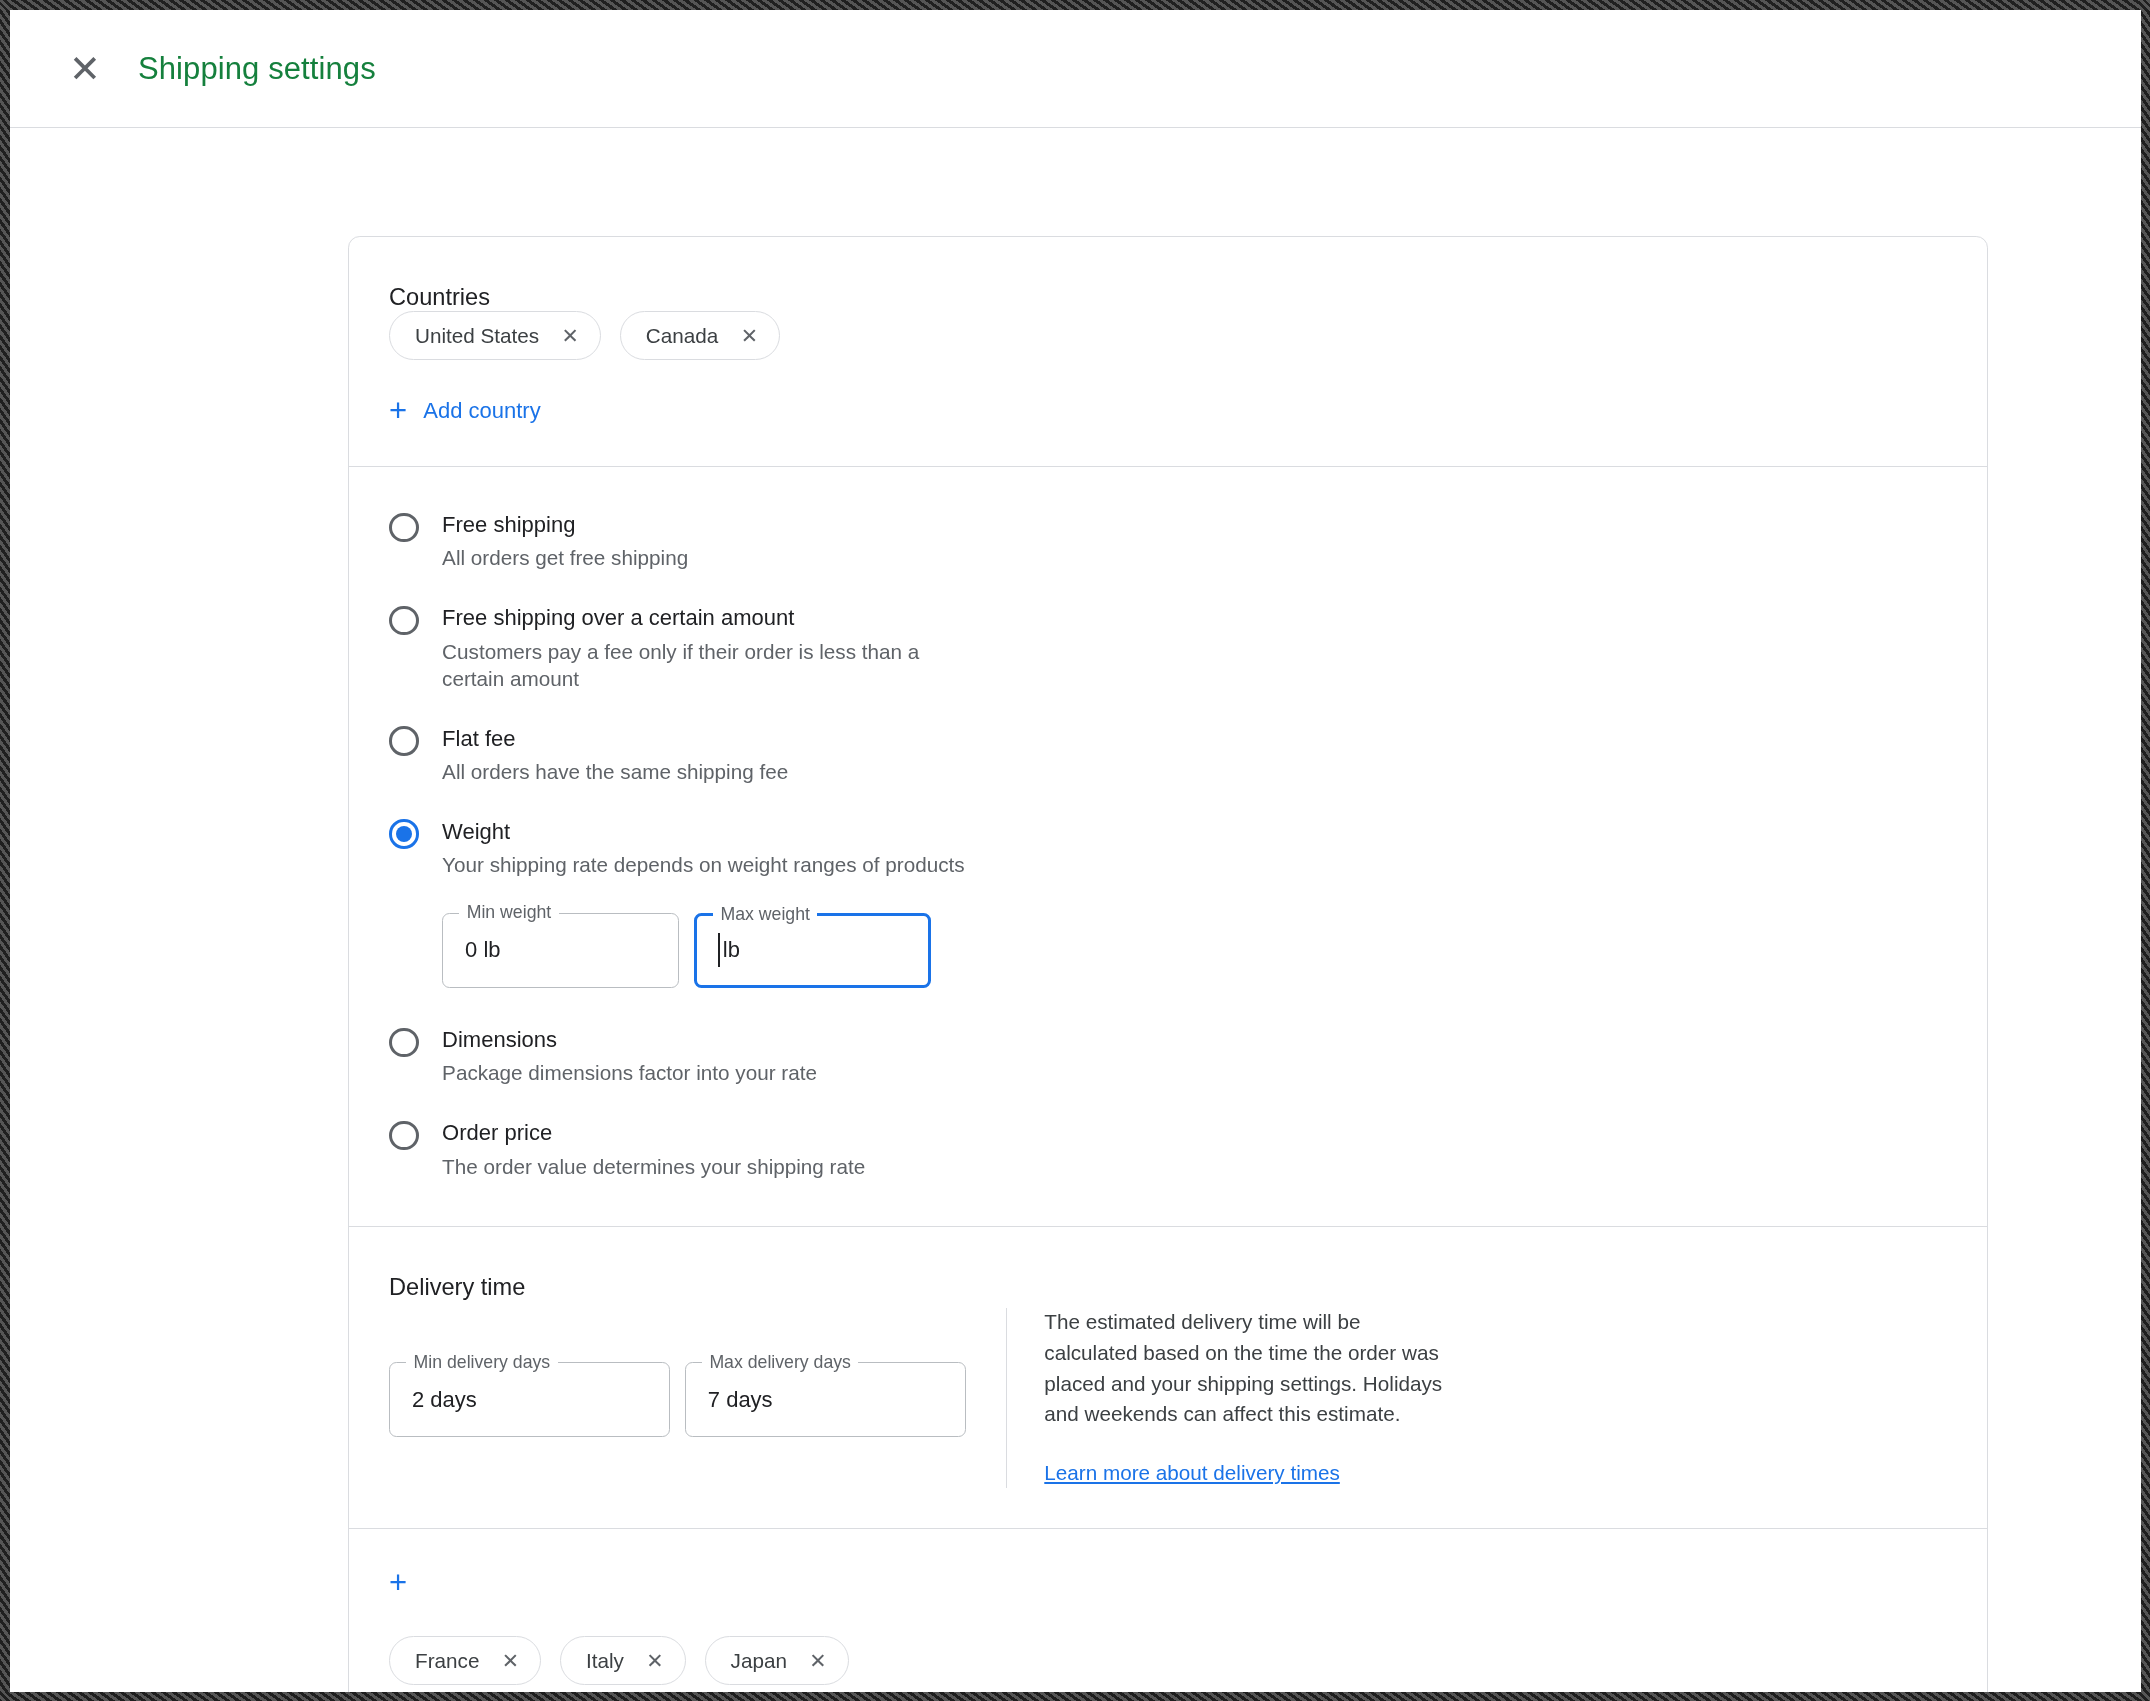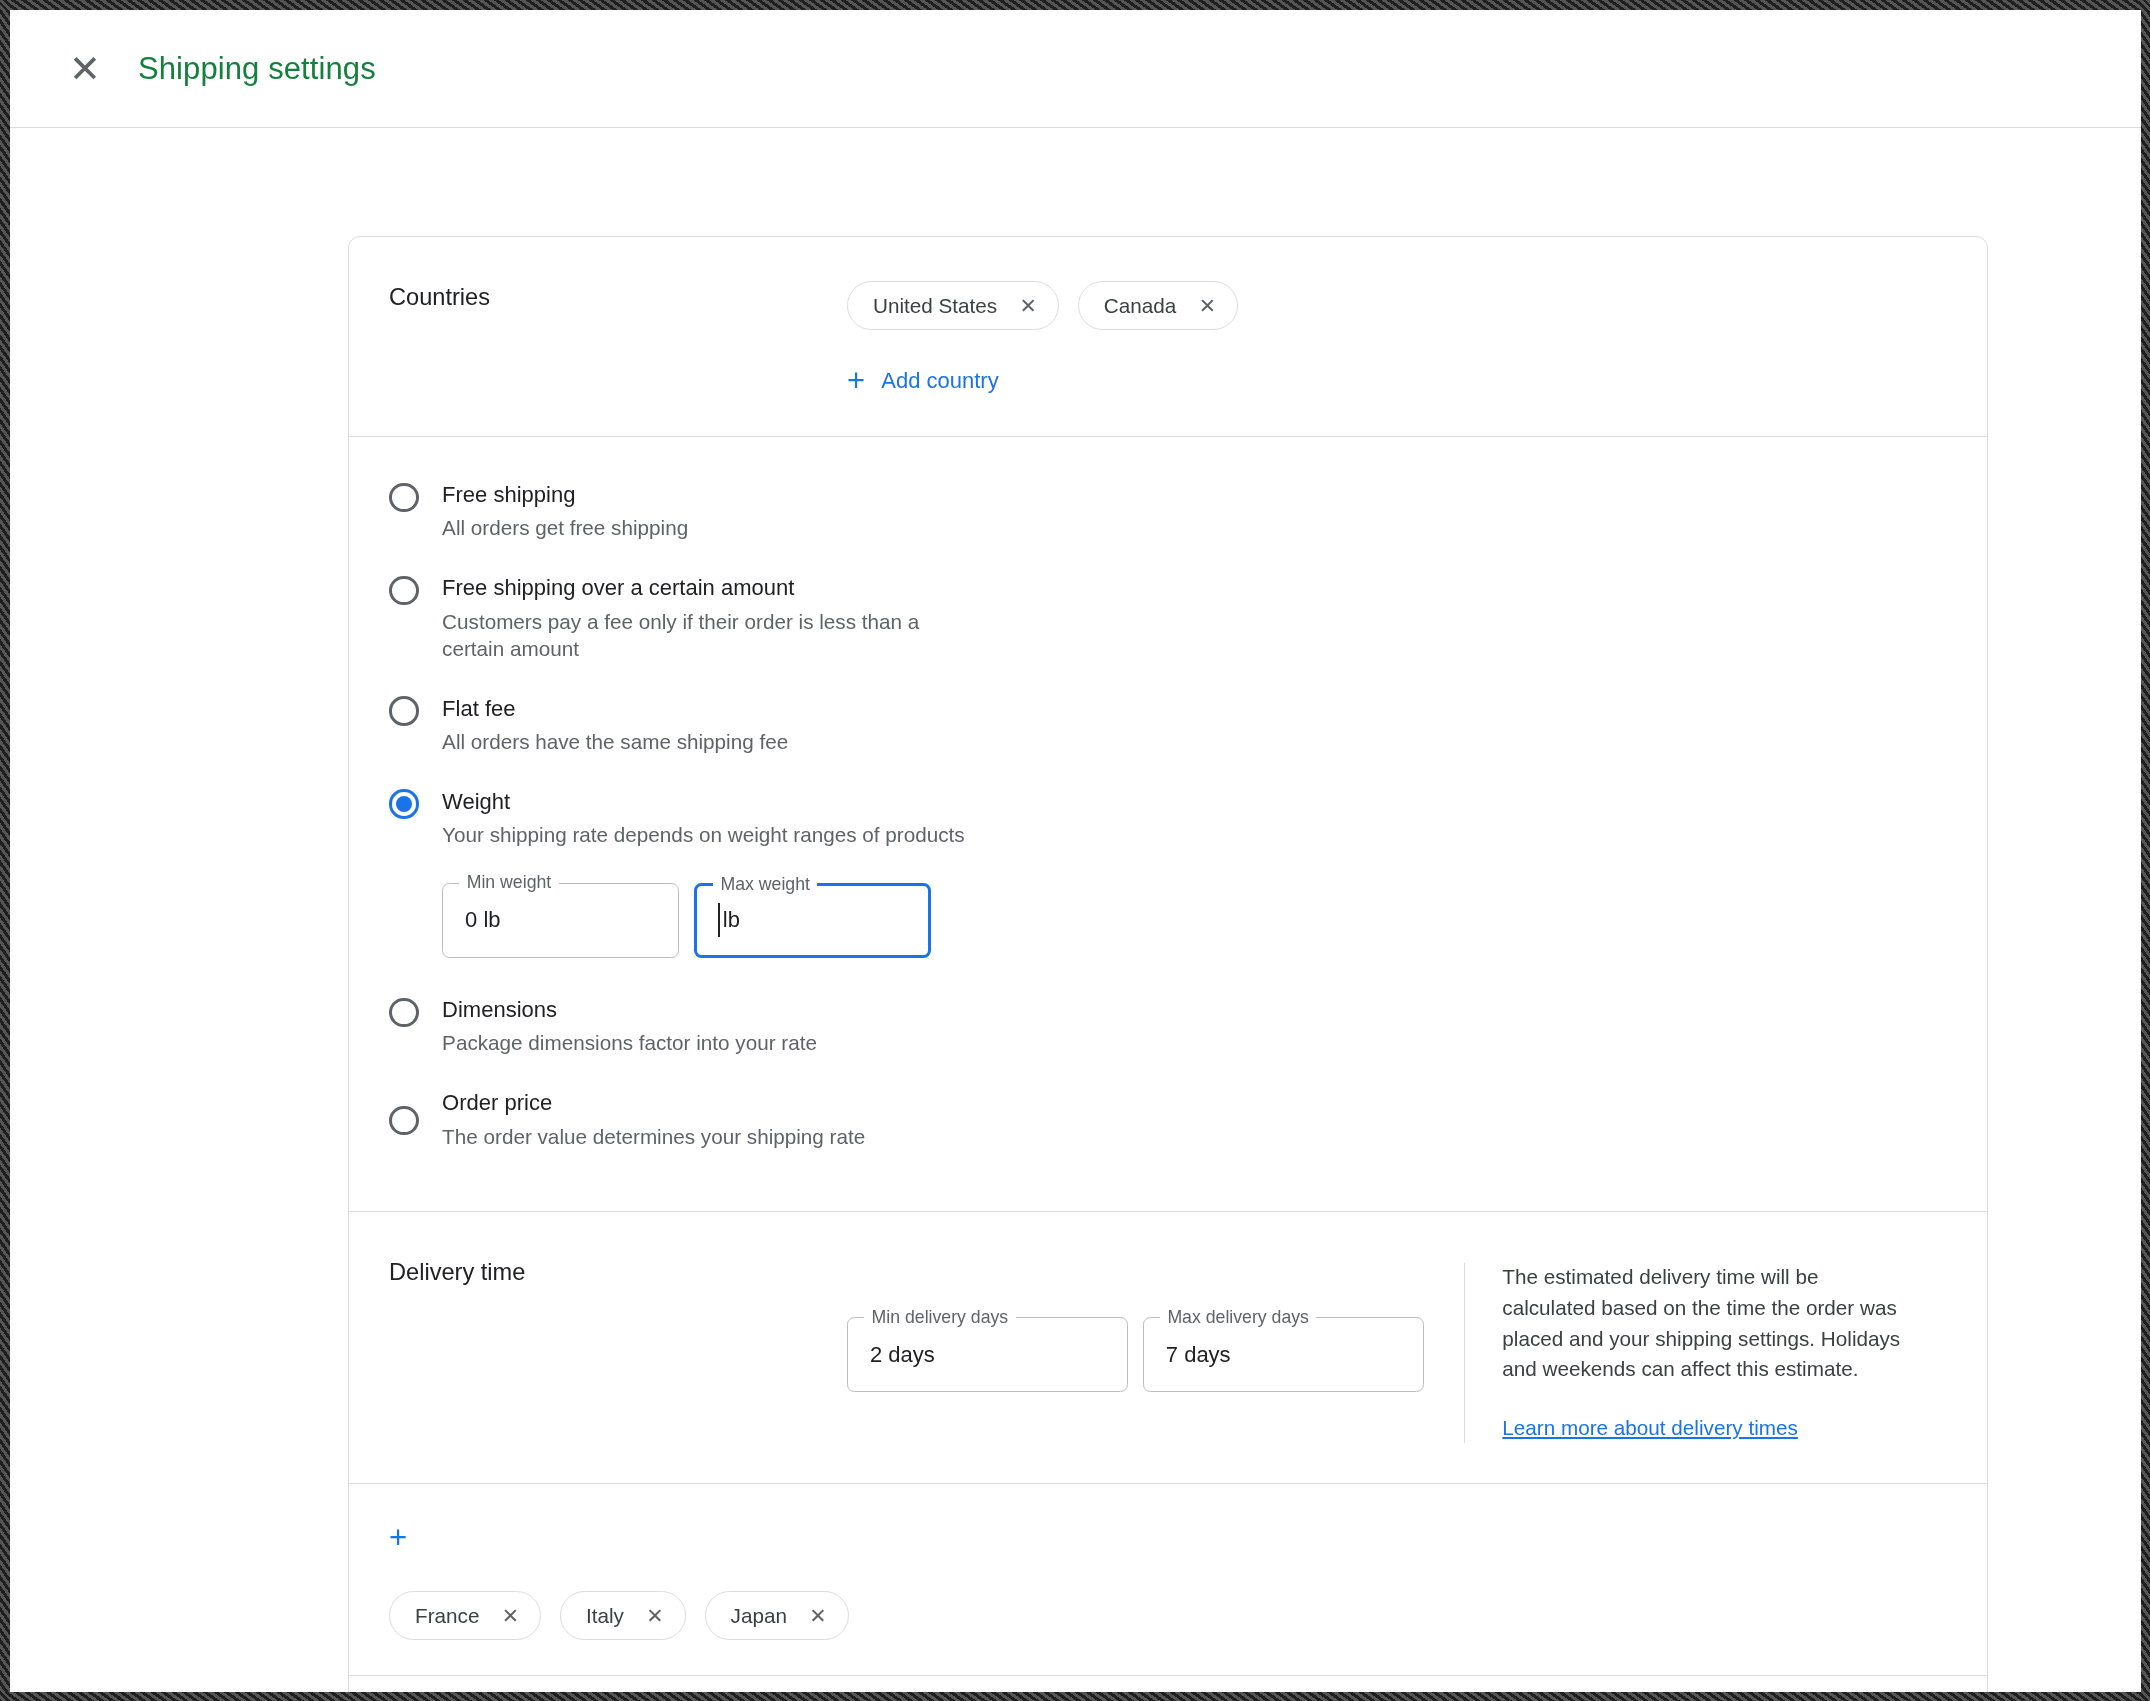--- a/index.html
+++ b/index.html
@@ -52,20 +52,21 @@
     margin: 108px 0 0 338px;
     border: 1.5px solid #dadce0;
     border-radius: 11.8px;
     background: #fff;
   }
   .divider { border: none; border-top: 1.5px solid #dadce0; margin: 0; }
 
   .section {
     display: flex;
     padding: 44px 40px 40px 40px;
+    flex-direction: column;
   }
   .label-col {
     width: 458px;
     flex-shrink: 0;
     font-size: 23.6px;
     font-weight: 500;
     color: #202124;
     padding-top: 3px;
   }
   .content-col { flex: 1; min-width: 0; }
@@ -103,21 +104,21 @@
   }
   .plus-icon {
     font-size: 31px;
     font-weight: 400;
     margin-right: 16.2px;
     line-height: 1;
   }
 
   
   .radio-option { display: flex; margin-bottom: 32.5px; }
-  .radio-option:last-child { margin-bottom: 21px; align-items: center; }
+  .radio-option:last-child { margin-bottom: 6px; }
   .radio-circle {
     width: 29.5px; height: 29.5px;
     flex-shrink: 0;
     border: 3px solid #5f6368;
     border-radius: 50%;
     margin: 1.5px 23.6px 0 0;
     position: relative;
     cursor: pointer;
   }
   .radio-circle.selected { border-color: #1a73e8; }

